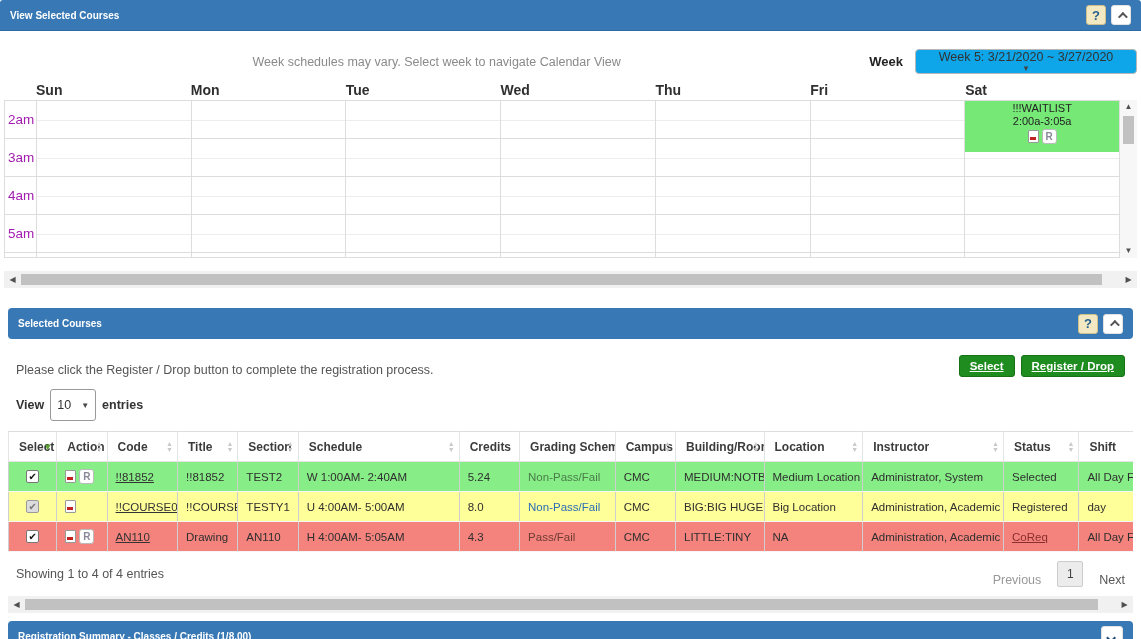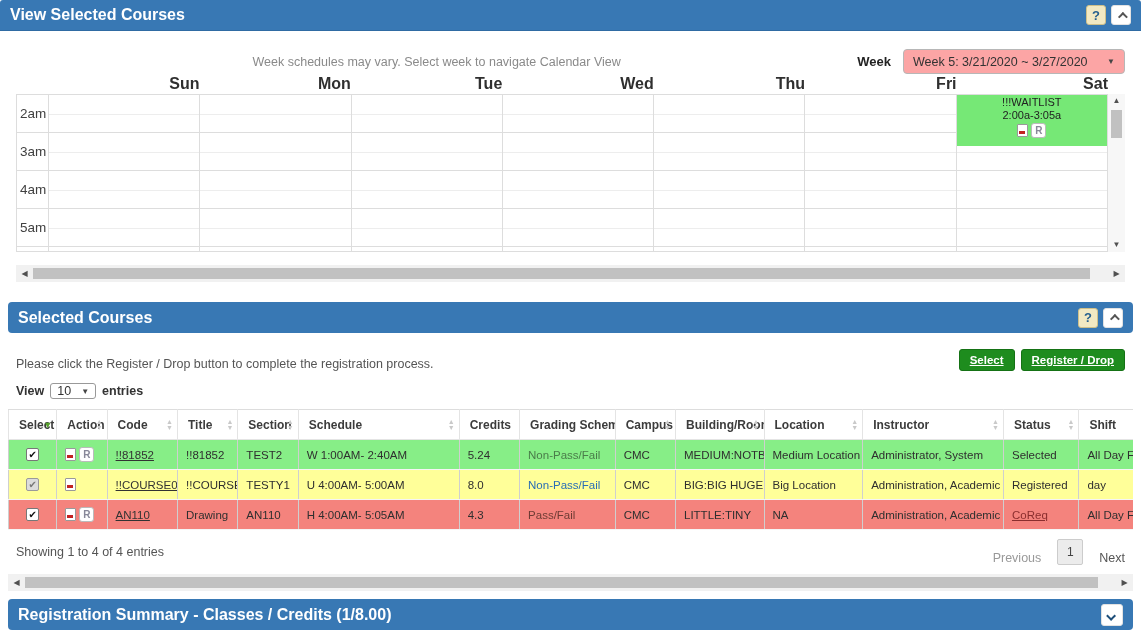--- a/index.html
+++ b/index.html
@@ -6,46 +6,46 @@
   html,body { margin:0; padding:0; }
   body {
     width:1141px; height:639px; overflow:hidden; background:#fff;
     font-family:"Liberation Sans","DejaVu Sans",sans-serif; color:#333; position:relative;
   }
   
   .bar { background:#3878b4; color:#fff; height:31px; display:flex; align-items:center;
          justify-content:space-between; padding:0 10px; }
   .bar-top { border-radius:3px 3px 0 0; border-bottom:1px solid #2f6ba3; }
   .bar-rounded { border-radius:4px; margin:0 8px; }
-  .bar-title { font-size:16px; font-weight:bold; }
+  .bar-title { font-size:10px; font-weight:bold; }
   .bar-btns { display:flex; gap:5px; }
   .icon-btn { width:20px; height:20px; border-radius:3px; display:flex; align-items:center;
               justify-content:center; padding:0; cursor:pointer; }
   .help-btn { background:#f2e9c3; border:1px solid #cfc08a; color:#255f8e; font-weight:bold; font-size:13px; }
   .collapse-btn { background:#fff; border:1px solid #e2e2e2; }
   .chev { width:7px; height:7px; border-top:2px solid #555; border-right:2px solid #555; display:inline-block; }
   .chev.up   { transform:rotate(-45deg) translate(0,2px); }
   .chev.down { transform:rotate(135deg) translate(2px,0); border-color:#1d4e79; }
   
-  .calendar { padding:18px 16px 0; }
+  .calendar { padding:18px 4px 0; }
   .cal-controls { display:flex; align-items:center; height:25px; }
   .cal-note { flex:1; text-align:center; color:#8a8a8a; font-size:12.5px; }
   .week-ctl { display:flex; align-items:center; gap:12px; }
   .week-label { font-weight:bold; font-size:13px; color:#222; }
-  .week-select { width:222px; height:25px; border:1px solid #b7b7b7; border-radius:4px; background:#fca5a5;
+  .week-select { width:222px; height:25px; border:1px solid #b7b7b7; border-radius:4px; background:#0ea5e9;
                  display:flex; align-items:center; justify-content:space-between; padding:0 9px;
-                 font-size:12.5px; color:#333; cursor:pointer; }
+                 font-size:12.5px; color:#333; cursor:pointer;flex-direction:column; }
   .caret { font-size:8px; color:#444; }
-  .day-headers { display:grid; grid-template-columns:32px repeat(7,1fr) 17px; 
-                 font-weight:bold; font-size:16px; color:#2f2f2f; text-align:right; height:20px; align-items:center; }
+  .day-headers { display:grid; grid-template-columns:32px repeat(7,1fr) 17px; margin-top:6px;
+                 font-weight:bold; font-size:14px; color:#2f2f2f; text-align:left; height:20px; align-items:center; }
   .cal-frame { display:flex; }
   .cal-grid { flex:1; height:158px; overflow:hidden; position:relative;
               border:1px solid #ddd; border-right:none; }
   .hour-row { display:grid; grid-template-columns:32px repeat(7,1fr); height:38px; }
-  .axis-cell { border-right:1px solid #ddd; border-bottom:1px solid #ddd; font-size:13.5px; color:#404040;
+  .axis-cell { border-right:1px solid #ddd; border-bottom:1px solid #ddd; font-size:13.5px; color:#a21caf;
                display:flex; align-items:center; padding-left:3px; background:#fff; }
   .day-cell { border-right:1px solid #ddd; border-bottom:1px solid #ddd; position:relative; background:#fff; }
   .day-cell::after { content:""; position:absolute; left:0; right:0; top:50%; border-top:1px solid #ededed; }
   .cal-event { position:absolute; top:0; left:0; right:0; height:51px; background:#76e876; z-index:2;
                text-align:center; font-size:11px; color:#222; padding-top:1px; line-height:13px; cursor:pointer; }
   .ev-icons { display:flex; justify-content:center; align-items:center; gap:3px; margin-top:1px; }
   .doc-icon { width:11px; height:13px; background:#fff; border:1px solid #999; border-radius:1px;
               position:relative; display:inline-block; cursor:pointer; }
   .doc-icon::after { content:""; position:absolute; left:1px; bottom:2px; width:6px; height:3px; background:#c22222; }
   .r-icon { width:15px; height:15px; background:#fff; border:1px solid #bbb; border-radius:3px; color:#889;
@@ -62,21 +62,21 @@
   .courses { margin-top:20px; }
   .instruction-row { display:flex; justify-content:space-between; align-items:flex-end;
                      margin:16px 16px 0; font-size:12.5px; color:#555; }
   .btns { display:flex; gap:6px; }
   .green-btn { background:#1e8c1e; border:1px solid #157215; color:#fff; font-weight:bold; font-size:11.5px;
                text-decoration:underline; border-radius:3px; padding:4px 10px; cursor:pointer;
                font-family:inherit; }
   .table-controls { display:flex; justify-content:space-between; align-items:center; margin:12px 16px 0;
                     font-size:12.5px; font-weight:600; color:#333; }
   .show-ctl, .search-ctl { display:flex; align-items:center; gap:6px; }
-  .faux-select { border:1px solid #999; border-radius:3px; height:16px; display:inline-flex; align-items:center;
+  .faux-select { border:1px solid #999; border-radius:3px; height:32px; display:inline-flex; align-items:center;
                  gap:10px; padding:0 6px; font-weight:normal; background:#fff; cursor:pointer; }
   .search-input { width:112px; height:21px; border:1px solid #aaa; border-radius:2px; font-family:inherit; padding:0 4px; }
   .table-wrap { margin:10px 0 0 8px; overflow:hidden; width:1125px; }
   table { border-collapse:collapse; table-layout:fixed; width:1142px; font-size:11.5px; }
   th { font-weight:bold; color:#3c3c3c; height:30px; border:1px solid #e4e4e4; border-top-color:#ddd;
        position:relative; padding:0 14px 0 10px; font-size:12px; text-align:left; white-space:nowrap;
        overflow:hidden; background:#fff; cursor:pointer; }
   th.center { text-align:center; }
   td { border-right:1px solid #cfcfcf; border-left:1px solid #cfcfcf; border-bottom:1px solid #f5f5f5;
        padding:0 8px; height:30px; white-space:nowrap; overflow:hidden; color:#2f2f2f; }

